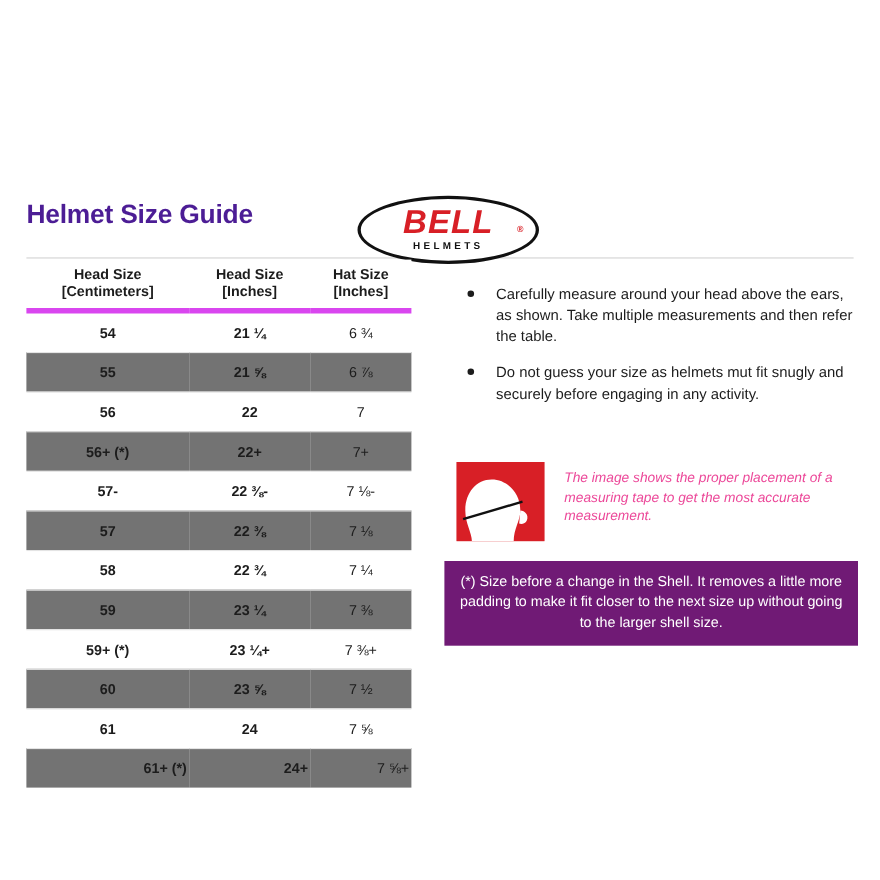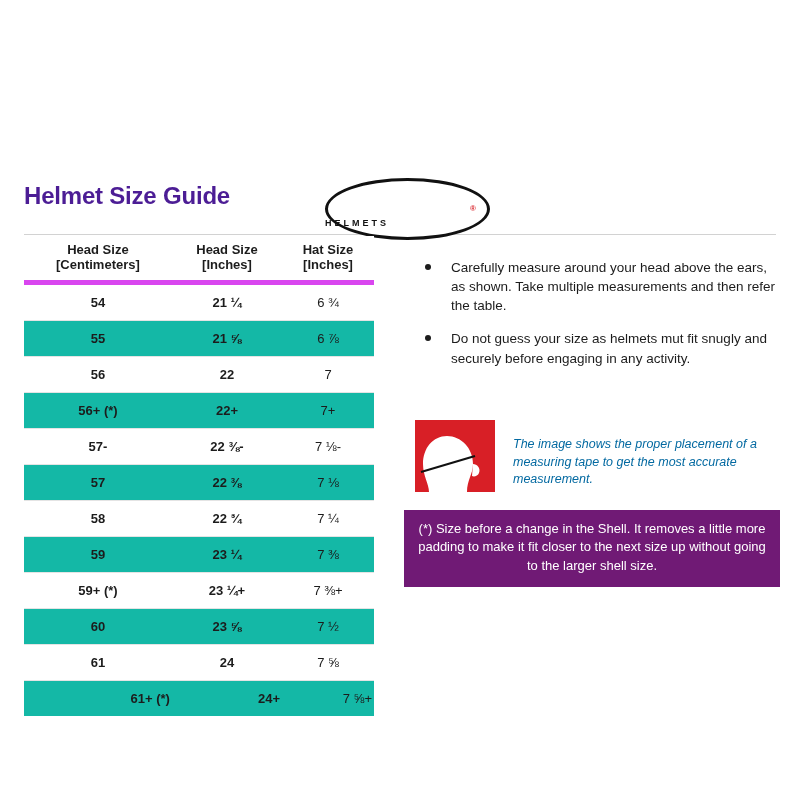--- a/index.html
+++ b/index.html
@@ -84,21 +84,21 @@
     top: 26px;
     font-size: 8px;
     color: #d81f26;
     font-weight: bold;
   }
   .bell-sub {
     position: absolute;
     left: 0;
     top: 40px;
     width: 165px;
-    text-align: left;
+    text-align: center;
     font-size: 9px;
     font-weight: bold;
     letter-spacing: 3px;
     color: #111111;
   }
 
   
   .size-table {
     position: absolute;
     left: 24px;
@@ -119,21 +119,21 @@
   }
   .size-table td {
     text-align: center;
     padding: 10px 2px;
     font-size: 13px;
     font-weight: bold;
     color: #1c1c1c;
     border-bottom: 1px solid #e4e4e4;
   }
   .size-table tr.alt td {
-    background: #14b8a6;
+    background: #737373;
   }
   .size-table td.hat {
     font-weight: normal;
   }
   .size-table tr:last-child td {
     border-bottom: none;
     text-align: right;
   }
 
   
@@ -175,26 +175,26 @@
     left: 0;
     top: 0;
     width: 80px;
     height: 72px;
     background: #d81f26;
     overflow: hidden;
   }
   .head-caption {
     position: absolute;
     left: 98px;
-    top: 16px;
+    top: 6px;
     width: 268px;
     font-size: 12.5px;
     font-style: italic;
     line-height: 1.4;
-    color: #0369a1;
+    color: #ec4899;
   }
 
   
   .note-box {
     position: absolute;
     left: 404px;
     top: 510px;
     width: 376px;
     padding: 10px 14px 12px 14px;
     background: #701a75;
@@ -261,20 +261,21 @@
 
 <div class="page">
 
   <div class="header">
     <div class="guide-title">Helmet Size Guide</div>
     <div class="header-rule"></div>
   </div>
 
   <div class="bell-logo">
     <div class="bell-oval"></div>
+    <div class="bell-word">BELL</div>
     <div class="bell-reg">®</div>
     <div class="bell-sub">HELMETS</div>
   </div>
 
   <table class="size-table">
     <thead>
       <tr>
         <th>
           <span>Head Size</span><br>
           <span>[Centimeters]</span>

